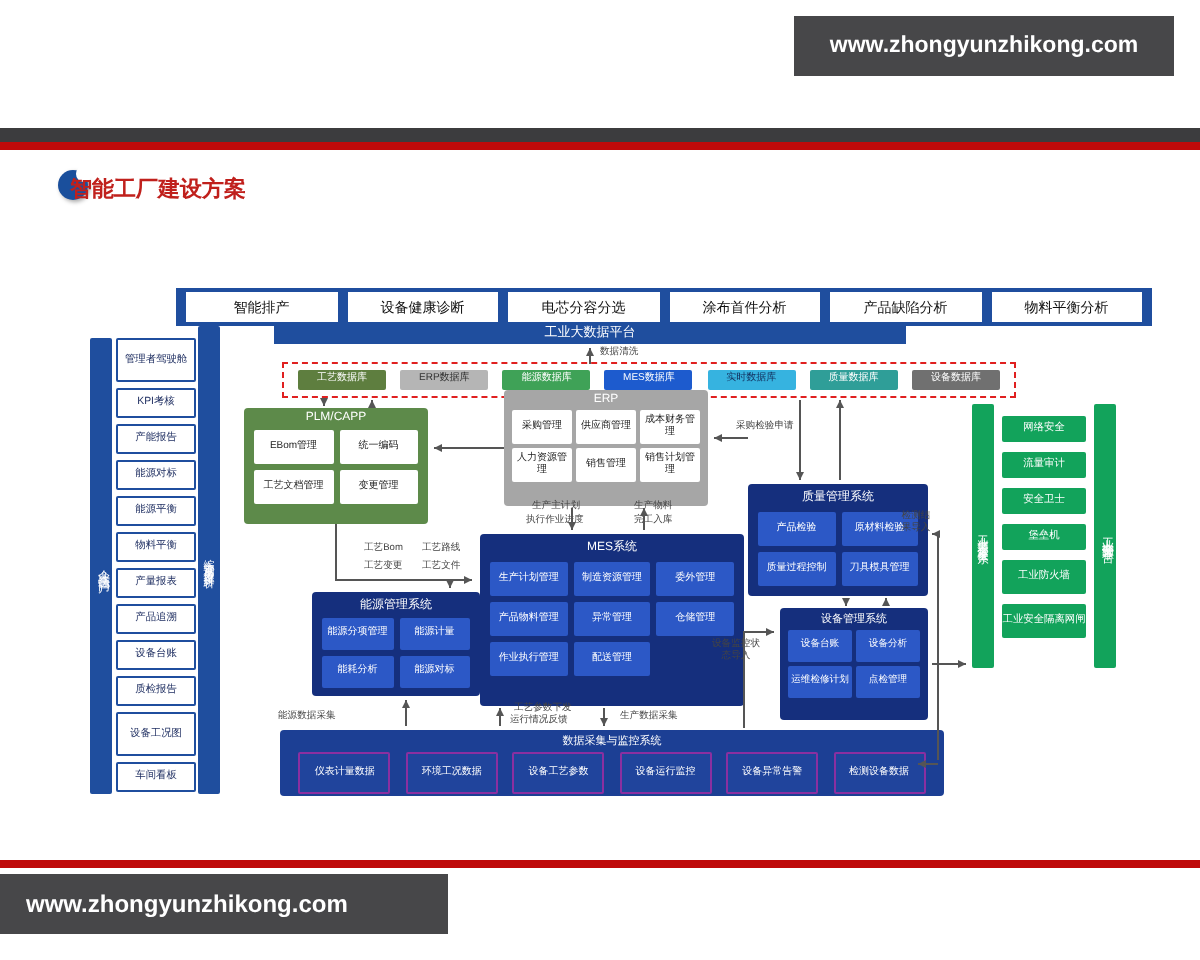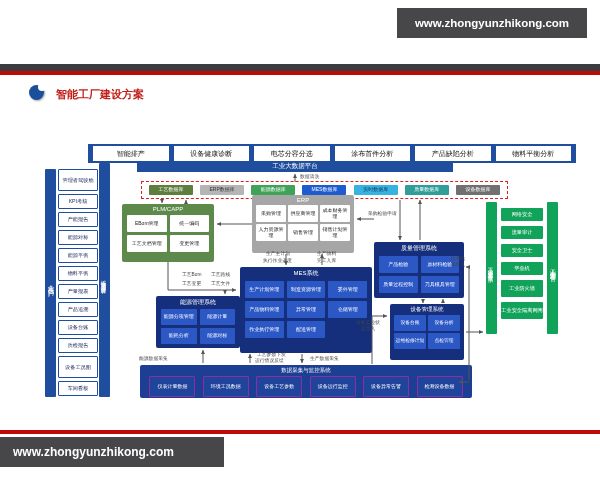--- a/index.html
+++ b/index.html
@@ -50,21 +50,21 @@
 <body>
 
 <div class="stage">
 
   <div class="abs url-box" style="left:397px;top:8px;width:190px;height:30px;">www.zhongyunzhikong.com</div>
 
   <div class="abs bar-dark" style="left:0;top:64px;width:600px;height:7px;"></div>
   <div class="abs bar-red" style="left:0;top:71px;width:600px;height:4px;"></div>
 
   <div class="abs logo" style="left:29px;top:85px;"></div>
-  <div class="abs logo-title" style="left:56px;top:87px;">智能工厂建设方案</div>
+  <div class="abs logo-title" style="left:35px;top:87px;">智能工厂建设方案</div>
 
   <div class="abs appbar" style="left:88px;top:144px;width:488px;height:19px;">
     <div class="app">智能排产</div>
     <div class="app">设备健康诊断</div>
     <div class="app">电芯分容分选</div>
     <div class="app">涂布首件分析</div>
     <div class="app">产品缺陷分析</div>
     <div class="app">物料平衡分析</div>
   </div>
   <div class="abs platform" style="left:137px;top:161px;width:316px;height:11px;">工业大数据平台</div>

